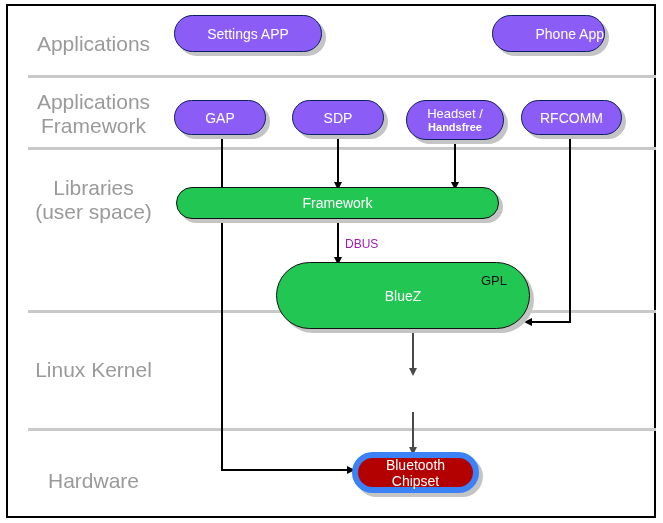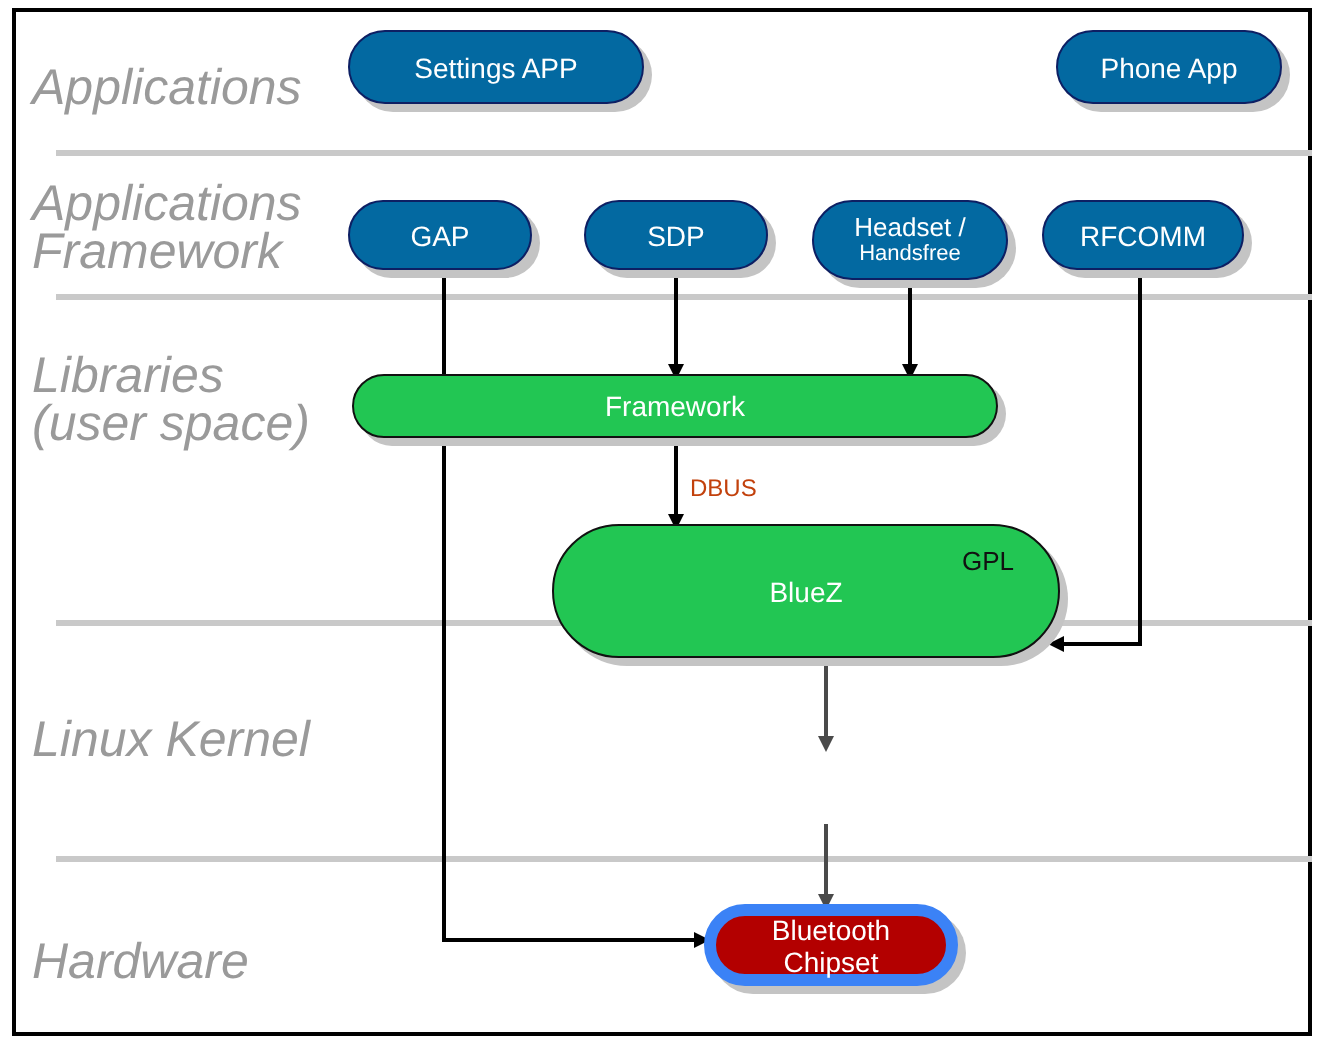--- a/index.html
+++ b/index.html
@@ -1,39 +1,39 @@
 <!DOCTYPE html>
 <html><head>
 <meta charset="utf-8">
 <style>
   html,body{margin:0;padding:0;background:#ffffff;}
   body{font-family:"Liberation Sans",sans-serif;}
   #stage{position:relative;width:663px;height:523px;background:#ffffff;overflow:hidden;}
   #frame{position:absolute;left:6px;top:4px;width:650px;height:514px;border:2px solid #000;box-sizing:border-box;background:#fff;}
   .divider{position:absolute;left:20px;width:628px;height:3px;background:#c9c9c9;}
-  .layer-label{position:absolute;color:#9a9a9a;font-size:25px;line-height:24px;white-space:pre-line;font-family:"Liberation Sans",sans-serif;font-style:italic;}
+  .layer-label{position:absolute;color:#9a9a9a;font-size:21px;line-height:24px;text-align:center;white-space:pre-line;font-family:"Liberation Sans",sans-serif;}
   .node{position:absolute;box-sizing:border-box;display:flex;flex-direction:column;align-items:center;justify-content:center;text-align:center;border-radius:999px;color:#ffffff;z-index:4;}
-  .node.blue{background:#0369a1;border:1px solid #0d1f63;box-shadow:4px 4px 0 0 #c4c4c4;}
+  .node.blue{background:#8b5cf6;border:1px solid #0d1f63;box-shadow:4px 4px 0 0 #c4c4c4;}
   .node.green{background:#22c653;border:1px solid #111;box-shadow:4px 4px 0 0 #c4c4c4;}
   .node.red{background:#b30000;border:6px solid #3b82f6;box-shadow:4px 4px 0 0 #c4c4c4;}
   .node.red.dashed{border:1px dashed #d8d8d8;}
   .node .l1{font-size:13px;line-height:15px;}
-  .node .l2{font-size:11px;line-height:13px;}
+  .node .l2{font-size:11px;line-height:13px;font-weight:bold;}
   .node .big{font-size:14px;line-height:16px;}
   .corner-tag{position:absolute;color:#111;font-size:13px;z-index:6;}
   .edge{position:absolute;background:#000;z-index:2;}
   .edge.v{width:2px;}
   .edge.h{height:2px;}
   .edge.gray{background:#4a4a4a;}
   .arrowhead{position:absolute;width:0;height:0;z-index:3;}
   .arrowhead.down{border-left:4px solid transparent;border-right:4px solid transparent;border-top:8px solid #000;}
   .arrowhead.down.gray{border-top-color:#4a4a4a;}
   .arrowhead.left{border-top:4px solid transparent;border-bottom:4px solid transparent;border-right:8px solid #000;}
   .arrowhead.right{border-top:4px solid transparent;border-bottom:4px solid transparent;border-left:8px solid #000;}
-  .edge-label{position:absolute;color:#c2410c;font-size:12px;z-index:5;background:transparent;}
+  .edge-label{position:absolute;color:#a21caf;font-size:12px;z-index:5;background:transparent;}
 </style>
 </head>
 <body>
 
 <div id="stage">
   <div id="frame">
 
     <div class="divider" style="top:69px;"></div>
     <div class="divider" style="top:141px;"></div>
     <div class="divider" style="top:304px;"></div>
@@ -68,21 +68,21 @@
     <div class="edge v gray" style="left:404px;top:324px;height:42px;"></div>
     <div class="arrowhead down gray" style="left:401px;top:362px;"></div>
 
     <div class="edge v gray" style="left:404px;top:406px;height:40px;"></div>
     <div class="arrowhead down gray" style="left:401px;top:441px;"></div>
 
     <div class="node blue" style="left:166px;top:9px;width:148px;height:37px;">
       <span class="l1 big">Settings APP</span>
     </div>
 
-    <div class="node blue" style="left:520px;top:9px;width:113px;height:37px;">
+    <div class="node blue" style="left:484px;top:9px;width:113px;height:37px;align-items:flex-end;">
       <span class="l1 big">Phone App</span>
     </div>
 
     <div class="node blue" style="left:166px;top:94px;width:92px;height:35px;">
       <span class="l1 big">GAP</span>
     </div>
 
     <div class="node blue" style="left:284px;top:94px;width:92px;height:35px;">
       <span class="l1 big">SDP</span>
     </div>

